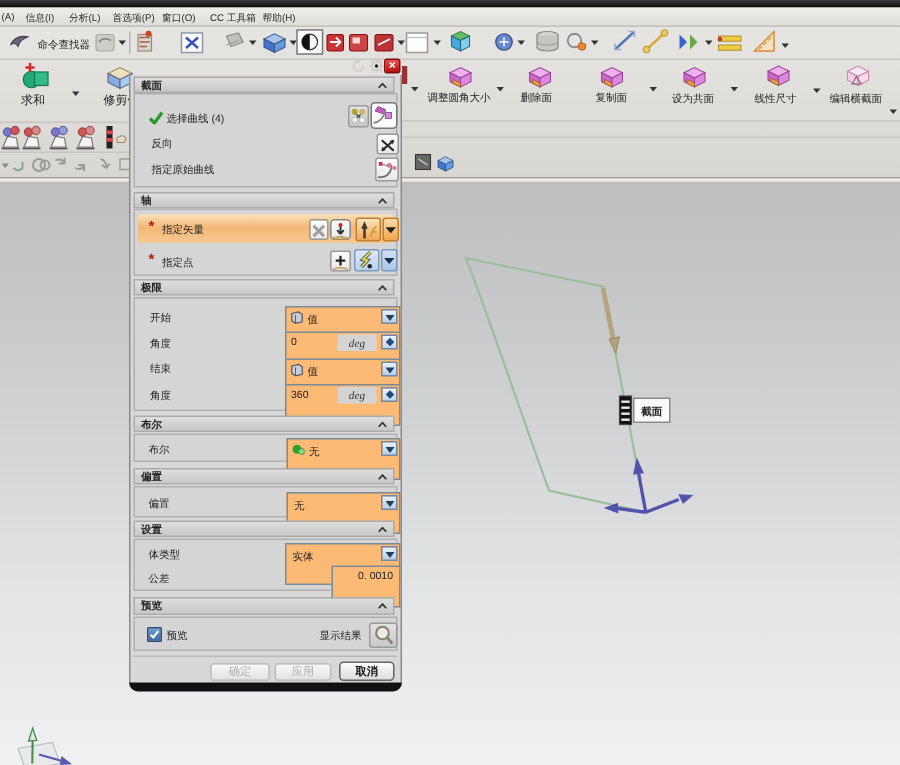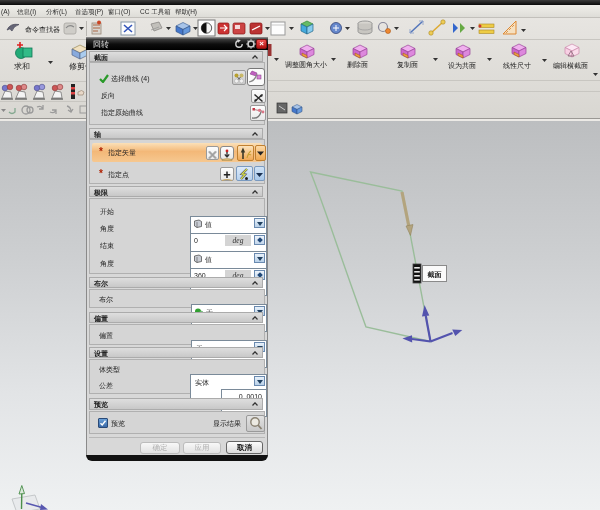--- a/index.html
+++ b/index.html
@@ -4,21 +4,21 @@
 html,body{margin:0;padding:0;}
 body{width:600px;height:510px;overflow:hidden;font-family:"Liberation Sans",sans-serif;}
 #root{position:relative;width:600px;height:510px;background:#dcdad5;}
 .abs{position:absolute;}
 .mitem{color:#2b2b2b;font-size:6.5px;}
 .tlabel{position:absolute;font-size:7px;color:#222;white-space:nowrap;}
 .hdr{position:absolute;left:3px;width:174px;height:11px;background:linear-gradient(180deg,#dedede,#c8c8c8);border:1px solid #ababab;font-size:7px;font-weight:bold;color:#222;line-height:11px;padding-left:4px;box-sizing:border-box;}
 .grp{position:absolute;left:3px;width:176px;background:#d5d5d5;border:1px solid #b0b0b0;box-sizing:border-box;}
 .lbl{position:absolute;font-size:7px;color:#222;white-space:nowrap;}
 .wbtn{position:absolute;background:linear-gradient(180deg,#fdfdfd,#e8e8e8);border:1px solid #9a9a9a;border-radius:2px;box-sizing:border-box;}
-.combo{position:absolute;height:28px;background:#ffffff;border:1px solid #7a8a99;box-sizing:border-box;font-size:7px;color:#222;margin-top:12px;}
+.combo{position:absolute;height:28px;background:#fdba74;border:1px solid #7a8a99;box-sizing:border-box;font-size:7px;color:#222;}
 .cArr{position:absolute;right:1px;top:1px;width:11px;height:10px;background:linear-gradient(180deg,#e8f1fa,#b8d0e8);border:1px solid #6a8ab0;box-sizing:border-box;}
 .cArr:after{content:"";position:absolute;left:2px;top:3px;border-left:3px solid transparent;border-right:3px solid transparent;border-top:4px solid #204060;}
 .spin{position:absolute;right:1px;top:1px;width:11px;height:10px;background:linear-gradient(180deg,#eef4fb,#c2d6ec);border:1px solid #6a8ab0;box-sizing:border-box;}
 .spin:after{content:"";position:absolute;left:2.5px;top:1.5px;width:4px;height:4px;background:#204878;transform:rotate(45deg);}
 .deg{position:absolute;background:#d4d4d4;font-style:italic;font-size:7.5px;color:#333;font-family:"Liberation Serif",serif;}
 .chev{position:absolute;right:4px;top:3px;width:6px;height:4px;}
 </style></head>
 <body>
 <div id="root">
 
@@ -248,23 +248,20 @@
     <g>
       <path d="M12,499 L35,495 L40,509 L17,513 Z" fill="#e8eaec" stroke="#babec0" stroke-width="0.8"></path>
       <path d="M21.5,509 L21.8,493" stroke="#4a8e4a" stroke-width="1.4"></path>
       <path d="M19,494 L24.5,493.6 L21.8,485.5 Z" fill="#dce8dc" stroke="#4a8e4a" stroke-width="0.9"></path>
       <path d="M26,503 L42,507.5" stroke="#5858b0" stroke-width="1.4"></path>
       <path d="M41,504 L40,510 L48,509.5 Z" fill="#5858b0"></path>
     </g>
   </svg>
 
   <div class="abs" id="dlg" style="left:86px;top:37px;width:182px;height:424px;">
-    <div class="abs" style="left:0;top:0;width:182px;height:13px;background:linear-gradient(180deg,#9a9a9a 0%,#3a3a3a 18%,#0d0d0d 55%,#000 100%);">
-      <span style="position:absolute;left:7px;top:2px;color:#e8e8e8;font-size:8px;">回转</span>
-    </div>
     <div class="abs" id="dbody" style="left:0;top:13px;width:182px;height:405px;background:#d8d8d8;border-left:1px solid #8a8a8a;border-right:1px solid #8a8a8a;box-sizing:border-box;"></div>
 
     <svg class="abs" style="left:148px;top:1px;" width="34" height="12" viewBox="0 0 34 12">
       <path d="M8.2,6 A3.2,3.2 0 1 1 5,2.8" fill="none" stroke="#d0d0d0" stroke-width="1.4"></path>
       <path d="M3.2,1.2 L6.8,2.2 L4.2,4.8 Z" fill="#d0d0d0"></path>
       <circle cx="17" cy="6" r="3" fill="none" stroke="#d0d0d0" stroke-width="1.6"></circle>
       <g stroke="#d0d0d0" stroke-width="1.1">
           <path d="M17,1.2 L17,2.6 M17,9.4 L17,10.8 M12.2,6 L13.6,6 M20.4,6 L21.8,6 M13.6,2.6 L14.6,3.6 M19.4,8.4 L20.4,9.4 M20.4,2.6 L19.4,3.6 M14.6,8.4 L13.6,9.4"></path>
         </g>
       <circle cx="17" cy="6" r="1.1" fill="#111"></circle>

